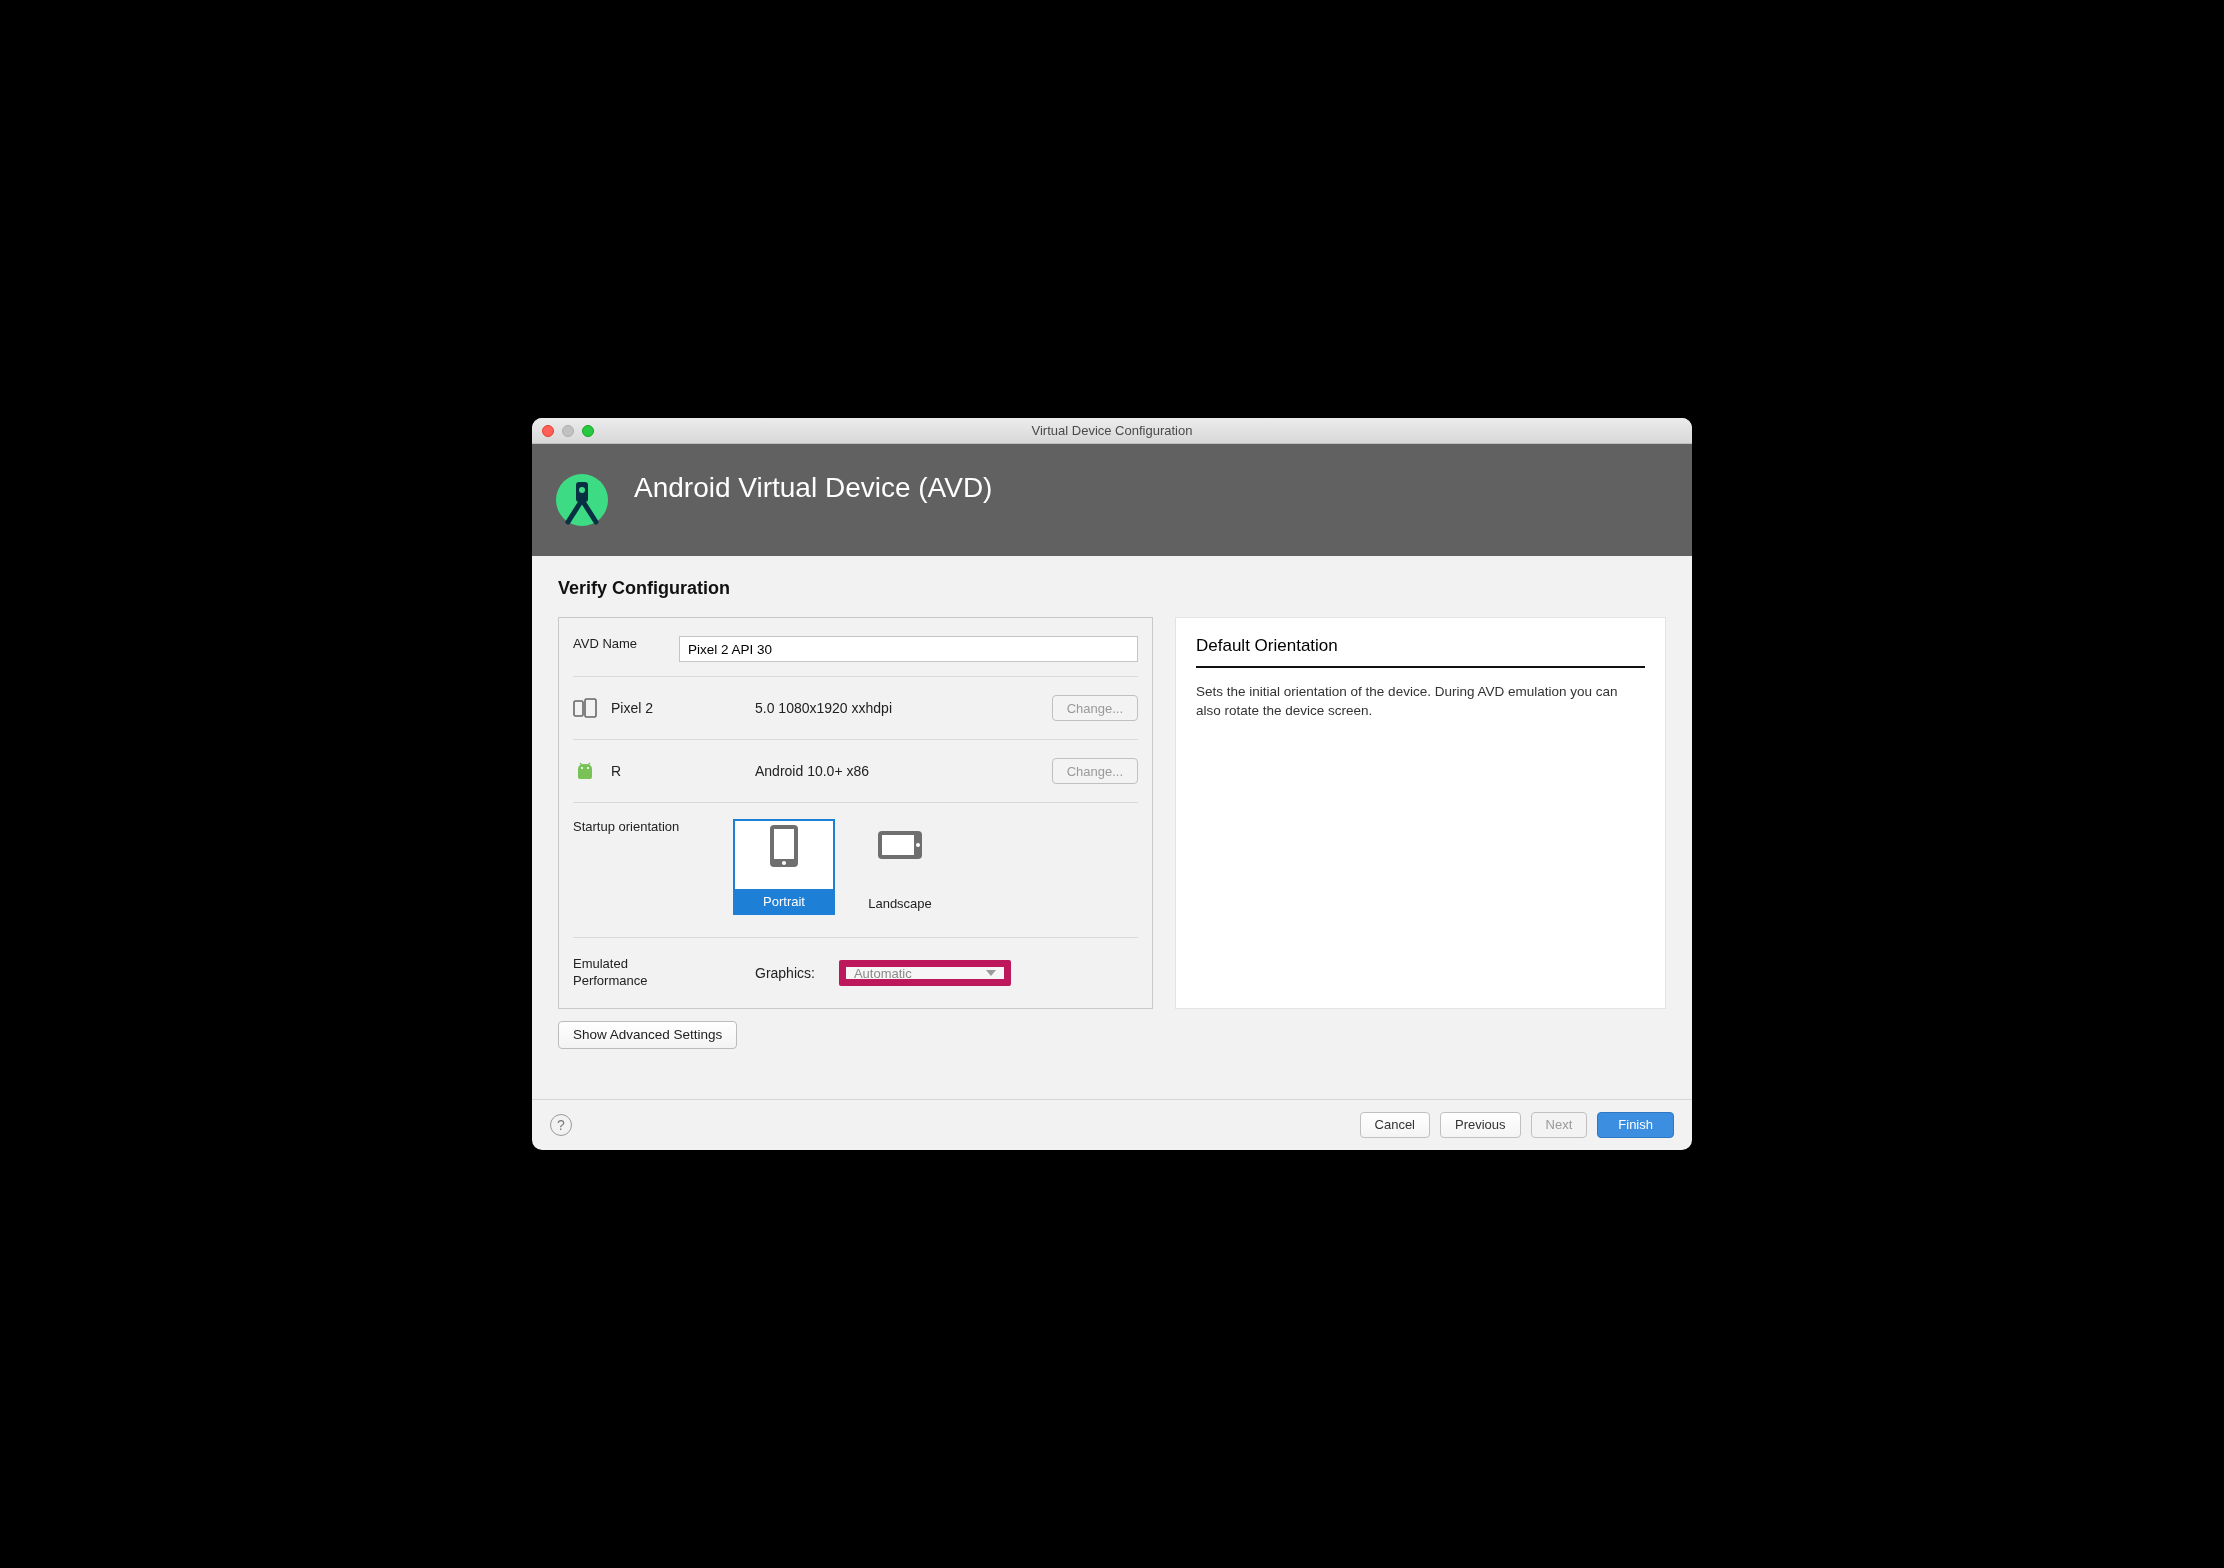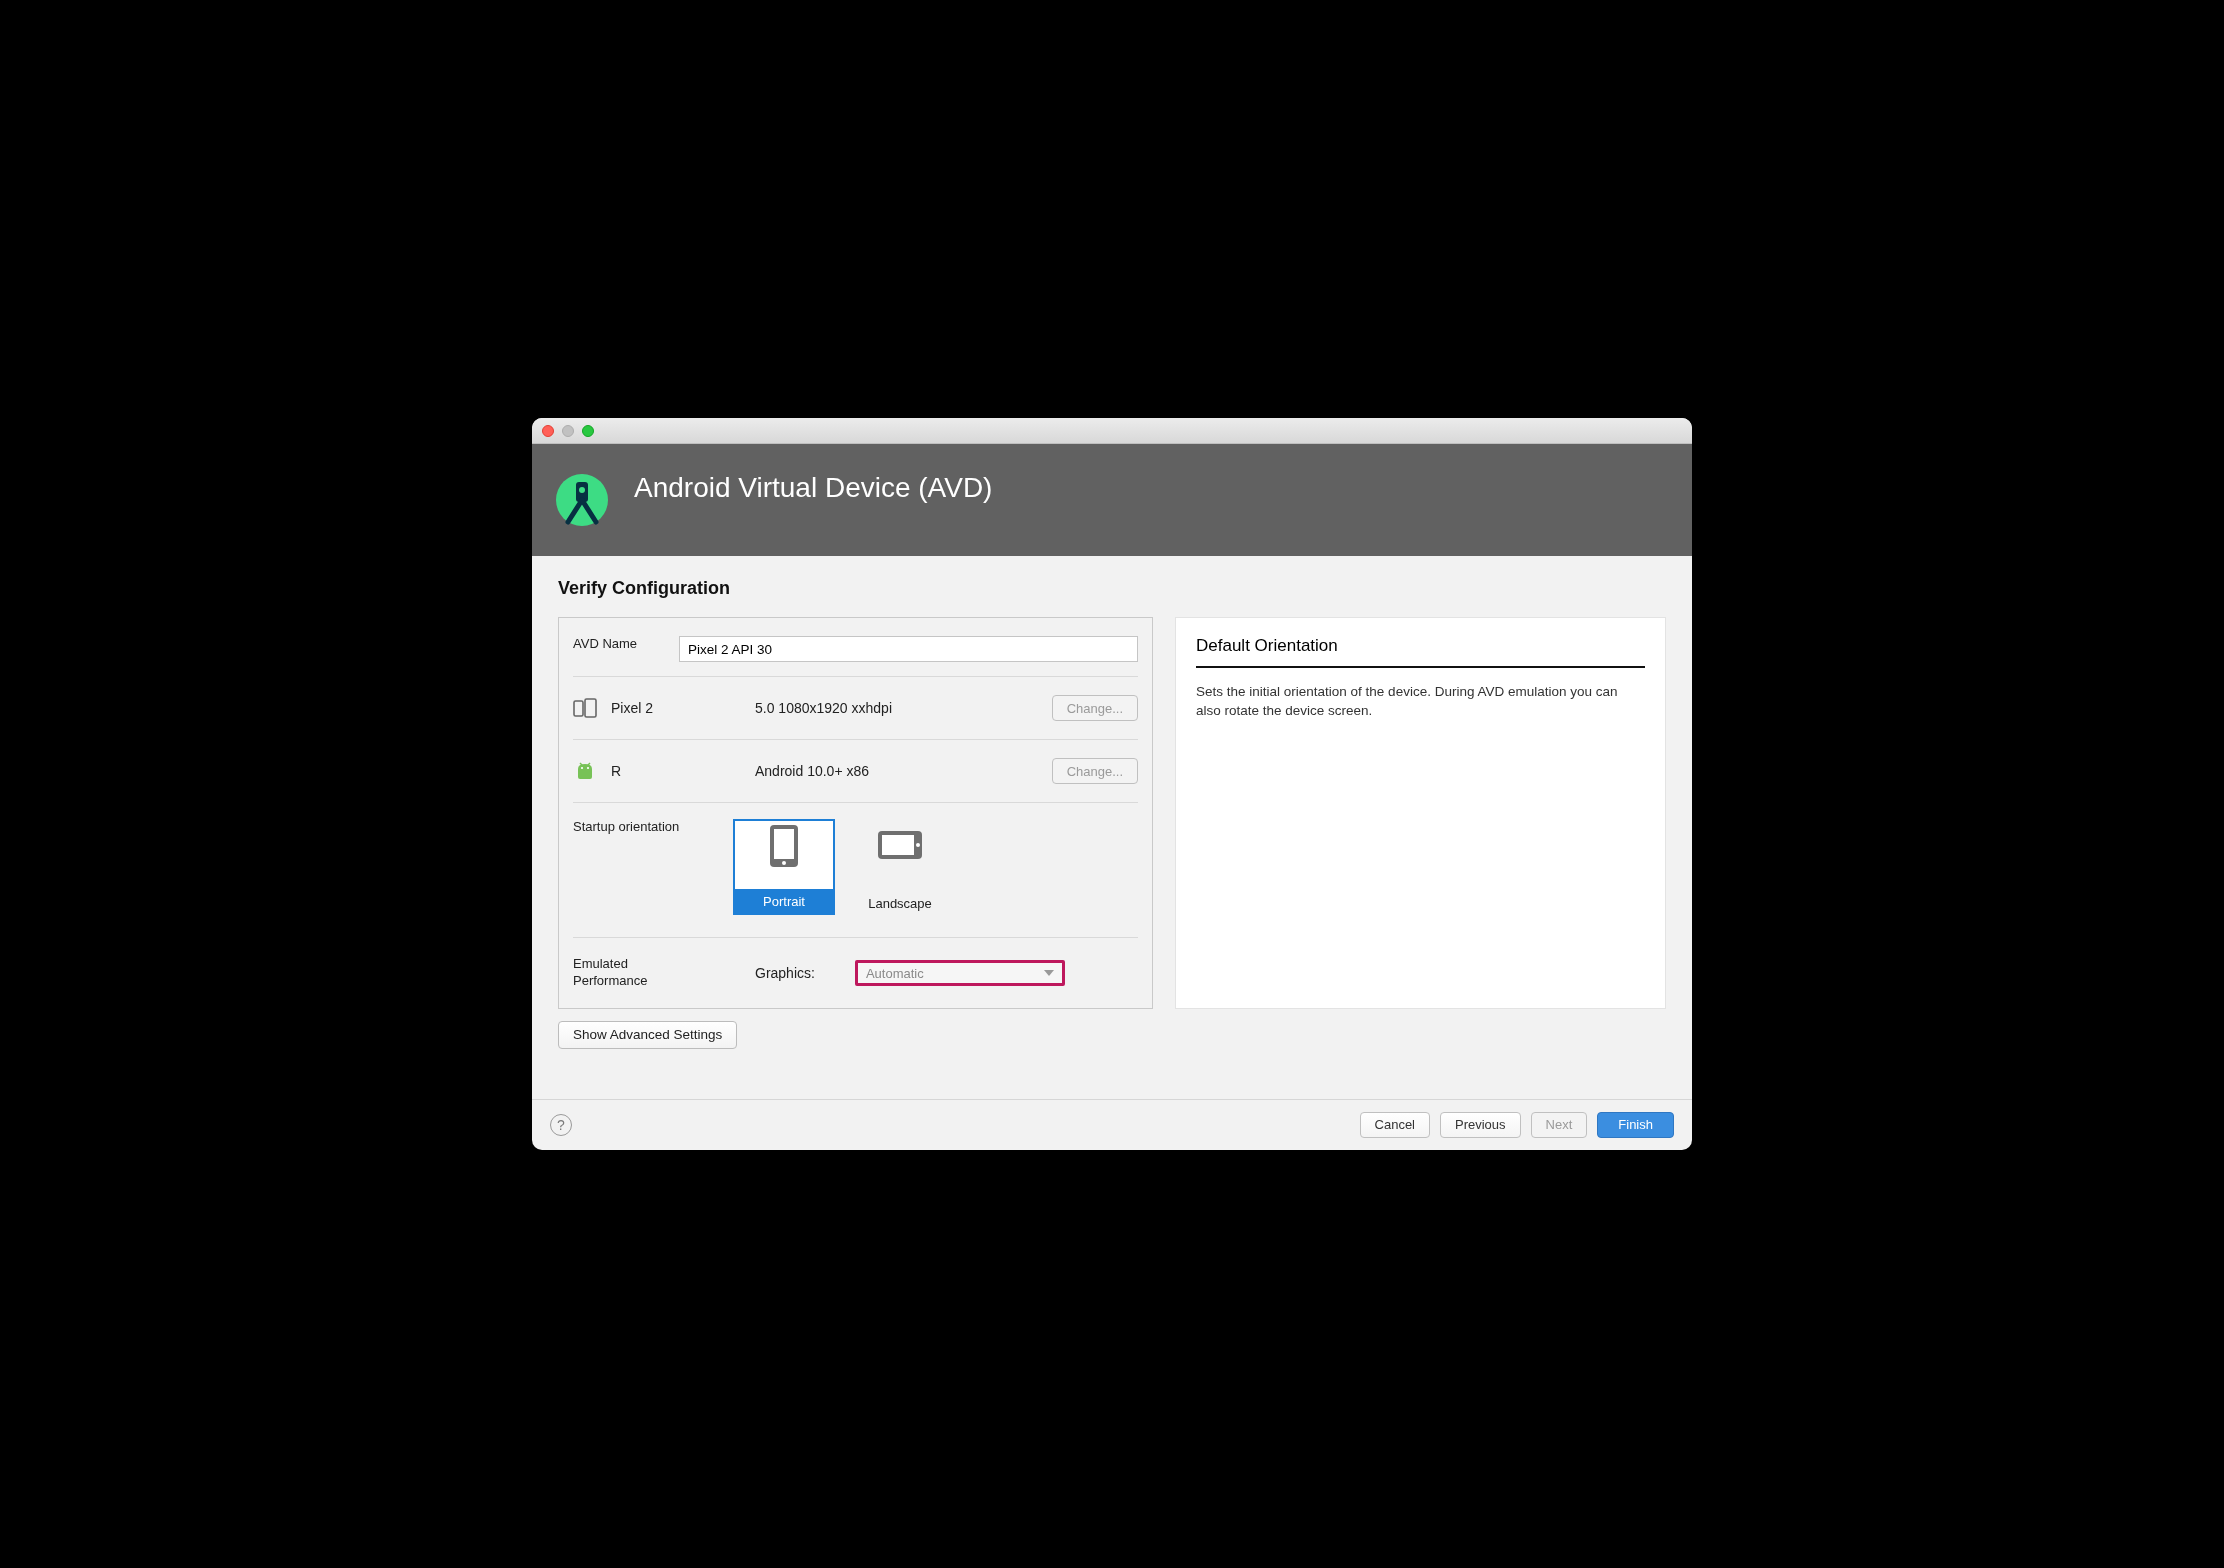--- a/index.html
+++ b/index.html
@@ -97,23 +97,23 @@
     height: 24px; width: 100%; display: flex; align-items: center; justify-content: center;
     font-size: 13px; color: #222; margin-top: auto;
   }
   .orient-card.selected .cap { background: #1e7fd6; color: #fff; }
   .orient-card.plain { border: none; background: transparent; }
   
   .graphics-row { display: flex; align-items: center; gap: 14px; padding-top: 8px; }
   .graphics-label { width: 100px; font-size: 13px; color: #222; line-height: 1.3; }
   .graphics-sub { font-size: 14px; color: #222; margin-left: 68px; margin-right: 10px; }
   .select {
-    width: 210px; height: 26px; border: 3px solid #be185d; background: #f6f6f6;
+    width: 172px; height: 26px; border: 7px solid #be185d; background: #f6f6f6;
     display: flex; align-items: center; justify-content: space-between; padding: 0 8px;
-    font-size: 13px; color: #8a8a8a; border-radius: 2px; margin-left: 16px;
+    font-size: 13px; color: #8a8a8a; border-radius: 2px;
   }
   .select .chev { width: 0; height: 0; border-left: 5px solid transparent; border-right: 5px solid transparent; border-top: 6px solid #9a9a9a; }
   
   .adv-row { margin-top: 12px; }
   .adv-btn {
     height: 28px; padding: 0 14px; border: 1px solid #bcbcbc; background: linear-gradient(#ffffff,#f3f3f3);
     border-radius: 4px; font-size: 13.5px; color: #222; cursor: pointer;
   }
   
   .footer {
@@ -131,20 +131,21 @@
 <body>
 
 <div class="window">
 
   <div class="titlebar">
     <div class="traffic">
       <span class="t-close"></span>
       <span class="t-min"></span>
       <span class="t-zoom"></span>
     </div>
+    <div class="titlebar-title">Virtual Device Configuration</div>
   </div>
 
   <div class="banner">
     <div class="logo">
       <svg viewBox="0 0 56 56">
         <circle cx="28" cy="28" r="26" fill="#3ddc84"></circle>
         <rect x="22" y="10" width="12" height="20" rx="3" fill="#073042"></rect>
         <circle cx="28" cy="18" r="3" fill="#3ddc84"></circle>
         <path d="M28 28 L14 50" stroke="#073042" stroke-width="5" stroke-linecap="round"></path>
         <path d="M28 28 L42 50" stroke="#073042" stroke-width="5" stroke-linecap="round"></path>

